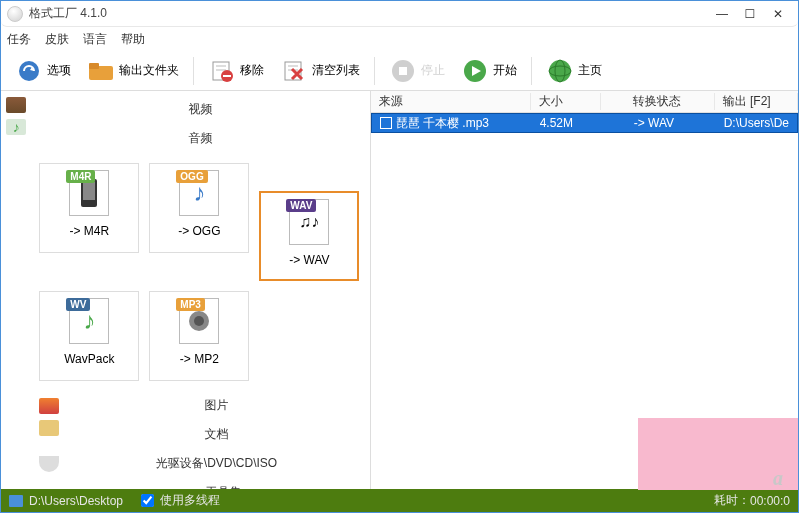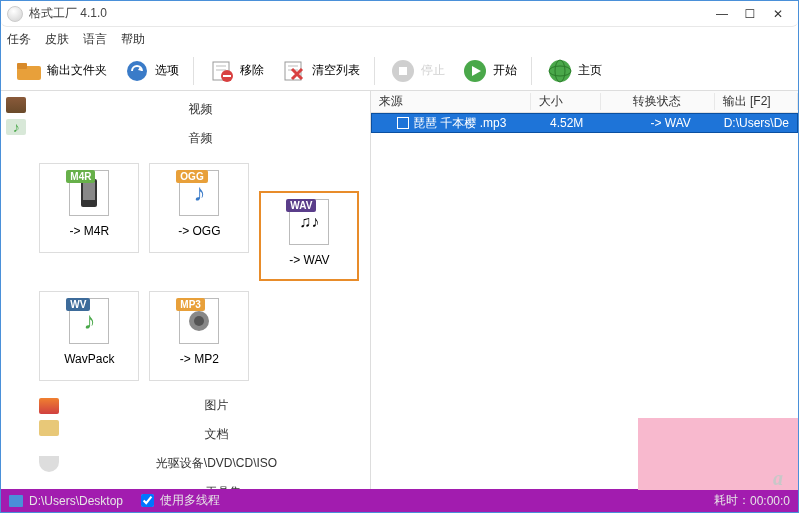--- a/index.html
+++ b/index.html
@@ -22,22 +22,22 @@
 .format-grid { display: flex; flex-wrap: wrap; gap: 10px; padding: 10px 0; }
 .format-tile { width: 100px; height: 90px; border: 1px solid #ddd; display: flex; flex-direction: column; align-items: center; justify-content: flex-start; padding-top: 6px; cursor: pointer; position: relative; background: #fff; }
 .format-tile.selected { border: 2px solid #e88c2a; margin-top: 28px; }
 .format-tile .doc { width: 40px; height: 46px; background: #fff; border: 1px solid #bbb; position: relative; display: flex; align-items: center; justify-content: center; }
 .format-tile .badge { position: absolute; top: -1px; left: -4px; color: #fff; font-size: 10px; font-weight: bold; padding: 1px 4px; border-radius: 2px; }
 .format-tile .label { margin-top: 8px; color: #000000; }
 .right-col { flex: 1; border-left: 1px solid #ddd; display: flex; flex-direction: column; }
 .list-header { display: flex; height: 22px; align-items: center; border-bottom: 1px solid #e0e0e0; background: #fafafa; }
 .list-header .col { padding: 0 8px; color: #333; border-right: 1px solid #e8e8e8; }
 .list-row { display: flex; height: 20px; align-items: center; background: #1e74d8; color: #fff; border: 1px solid #0a4fa0; }
-.list-row .cell { padding: 0 8px; white-space: nowrap; overflow: hidden; text-align: center; }
-.statusbar { height: 23px; background: #a21caf; color: #e6e6e6; display: flex; align-items: center; padding: 0 8px; font-size: 12px; }
+.list-row .cell { padding: 0 8px; white-space: nowrap; overflow: hidden; }
+.statusbar { height: 23px; background: #4d7c0f; color: #e6e6e6; display: flex; align-items: center; padding: 0 8px; font-size: 12px; }
 .statusbar .disk-icon { width: 14px; height: 12px; background: #4a90d9; margin-right: 6px; border-radius: 1px; }
 .statusbar .chk { margin: 0 6px 0 18px; }
 .statusbar .spacer { flex: 1; }
 .pink-overlay { position: absolute; right: 1px; bottom: 23px; width: 160px; height: 72px; background: #f8b9ce; }
 .watermark { position: absolute; right: 4px; bottom: 24px; width: 22px; height: 22px; font-size: 20px; font-weight: bold; font-style: italic; color: #c8c8c8; font-family: Georgia, serif; }
 .col-src { width: 160px; } .col-size { width: 70px; } .col-state { width: 90px; margin-left: 24px; } .col-out { flex: 1; }
 </style>
 </head>
 <body>
 
@@ -52,36 +52,36 @@
 <div class="menubar">
   <span>任务</span>
   <span>皮肤</span>
   <span>语言</span>
   <span>帮助</span>
 </div>
 
 <div class="toolbar">
   <div class="tb-btn">
     <div class="icon-box">
+        <svg width="26" height="26">
+          <circle cx="13" cy="13" r="10" fill="#3a7bc8"></circle>
+          <path d="M8 13 A5 5 0 1 1 18 13" stroke="#fff" stroke-width="2" fill="none"></path>
+          <path d="M16 9 L18 13 L14 12 Z" fill="#fff"></path>
+        </svg>
+      </div>
+    <span>选项</span>
+  </div>
+  <div class="tb-btn">
+    <div class="icon-box">
         <svg width="26" height="22">
           <rect x="1" y="6" width="24" height="14" rx="2" fill="#e8a03a"></rect>
           <rect x="1" y="3" width="10" height="6" rx="1" fill="#d88a2a"></rect>
         </svg>
       </div>
     <span>输出文件夹</span>
-  </div>
-  <div class="tb-btn">
-    <div class="icon-box">
-        <svg width="26" height="26">
-          <circle cx="13" cy="13" r="10" fill="#3a7bc8"></circle>
-          <path d="M8 13 A5 5 0 1 1 18 13" stroke="#fff" stroke-width="2" fill="none"></path>
-          <path d="M16 9 L18 13 L14 12 Z" fill="#fff"></path>
-        </svg>
-      </div>
-    <span>选项</span>
   </div>
   <div class="tb-sep"></div>
   <div class="tb-btn">
     <div class="icon-box">
         <svg width="24" height="24">
           <rect x="3" y="3" width="16" height="18" fill="#fff" stroke="#999"></rect>
           <line x1="6" y1="7" x2="16" y2="7" stroke="#bbb"></line>
           <line x1="6" y1="11" x2="16" y2="11" stroke="#bbb"></line>
           <circle cx="17" cy="17" r="6" fill="#d84040"></circle>
           <rect x="13" y="16" width="8" height="2" fill="#fff"></rect>

